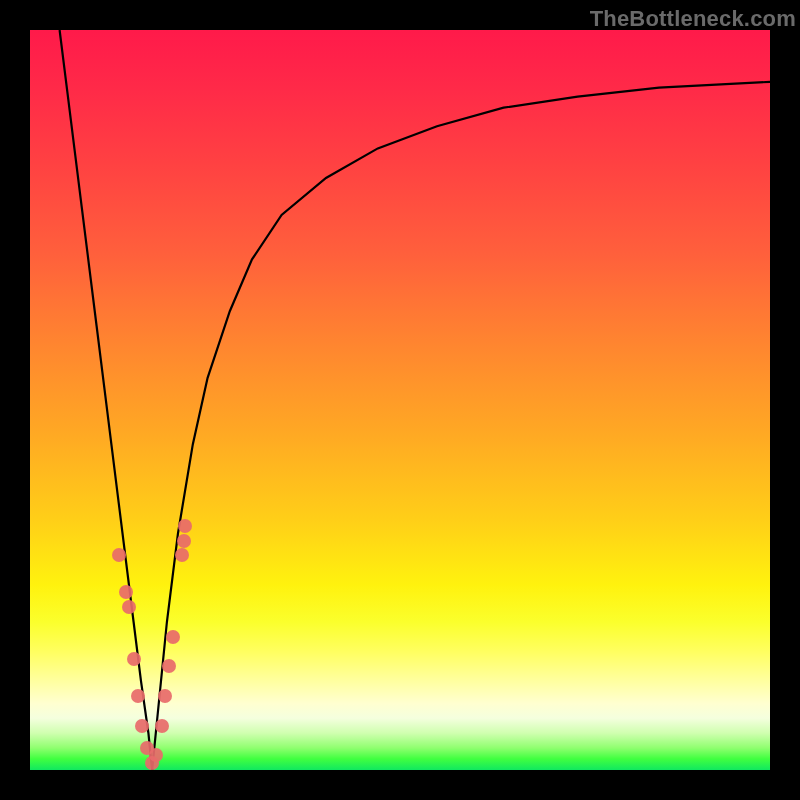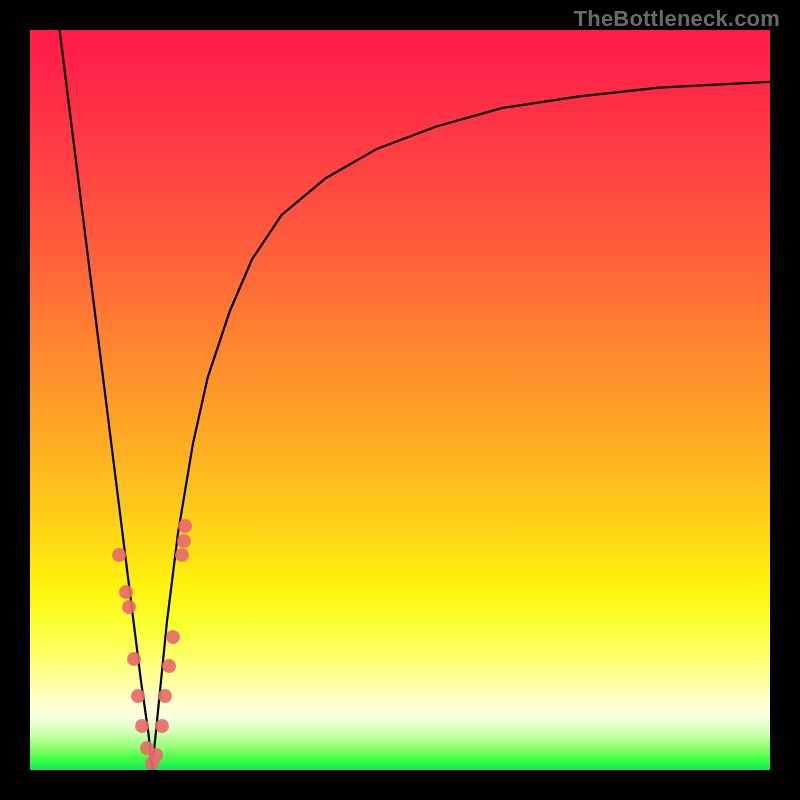--- a/index.html
+++ b/index.html
@@ -46,21 +46,21 @@
     position: absolute;
     left: 0;
     top: 0;
     width: 740px;
     height: 740px;
     pointer-events: none;
   }
   .watermark {
     position: absolute;
     top: 6px;
-    right: 20px;
+    right: 4px;
     font-family: Arial, Helvetica, sans-serif;
     font-size: 22px;
     font-weight: 600;
     color: #6a6a6a;
     letter-spacing: 0.2px;
     user-select: none;
   }
   .dot {
     position: absolute;
     width: 14px;

